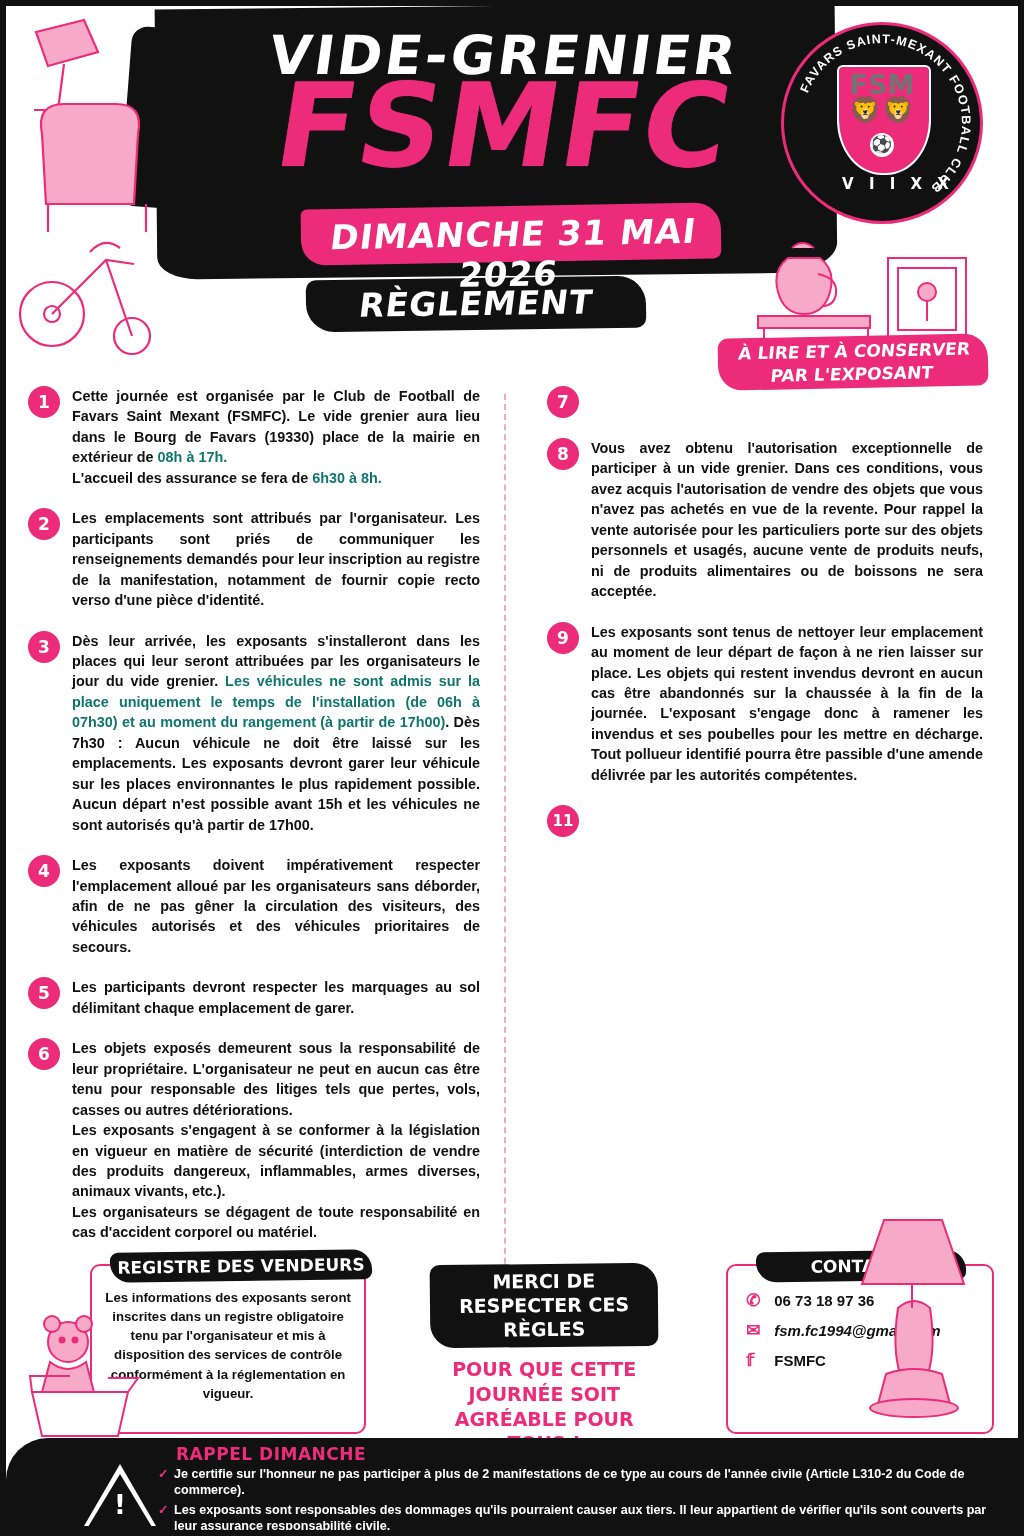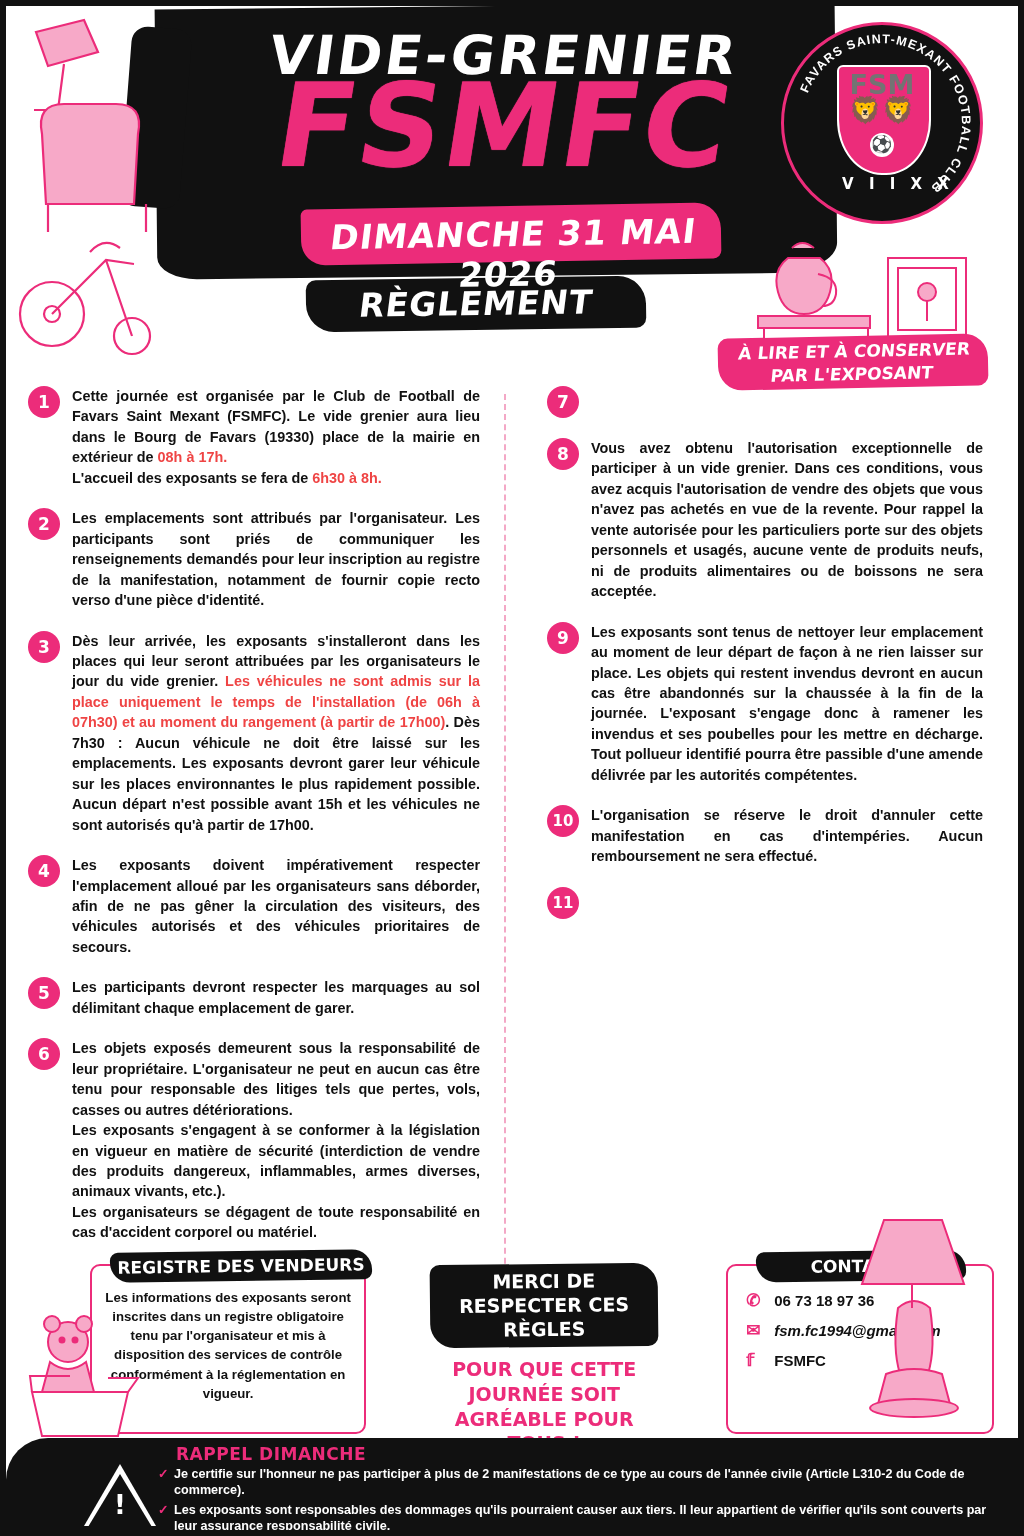--- a/index.html
+++ b/index.html
@@ -283,21 +283,21 @@
     font-family: "DejaVu Sans", sans-serif;
   }
   .bullet.wide { font-size: 15px; }
   .rule-text {
     font-size: 14.4px;
     line-height: 1.42;
     color: #111111;
     text-align: justify;
     font-weight: bold;
   }
-  .hl { color: #ef4444; }
+  .hl { color: #0f766e; }
 
   
   .bottom {
     position: absolute;
     top: 1258px;
     left: 0;
     width: 1012px;
     height: 170px;
     display: flex;
     box-sizing: border-box;
@@ -533,21 +533,21 @@
     <div class="conserve-text">
       <span>À LIRE ET À CONSERVER</span><br>
       <span>PAR L'EXPOSANT</span>
     </div>
   </div>
 
   <div class="rules">
     <div class="col col-left" id="col-left">
         <div class="rule">
           <div class="bullet">1</div>
-          <div class="rule-text"><span>Cette journée est organisée par le Club de Football de Favars Saint Mexant (FSMFC). Le vide grenier aura lieu dans le Bourg de Favars (19330) place de la mairie en extérieur de </span><span class="hl">08h à 17h.</span><span></span><br><span>L'accueil des exposants se fera de </span><span class="hl">6h30 à 8h.</span></div>
+          <div class="rule-text"><span>Cette journée est organisée par le Club de Football de Favars Saint Mexant (FSMFC). Le vide grenier aura lieu dans le Bourg de Favars (19330) place de la mairie en extérieur de </span><span class="hl">08h à 17h.</span><span></span><br><span>L'accueil des assurance se fera de </span><span class="hl">6h30 à 8h.</span></div>
         </div>
         <div class="rule">
           <div class="bullet">2</div>
           <div class="rule-text"><span>Les emplacements sont attribués par l'organisateur. Les participants sont priés de communiquer les renseignements demandés pour leur inscription au registre de la manifestation, notamment de fournir copie recto verso d'une pièce d'identité.</span></div>
         </div>
         <div class="rule">
           <div class="bullet">3</div>
           <div class="rule-text"><span>Dès leur arrivée, les exposants s'installeront dans les places qui leur seront attribuées par les organisateurs le jour du vide grenier. </span><span class="hl">Les véhicules ne sont admis sur la place uniquement le temps de l'installation (de 06h à 07h30) et au moment du rangement (à partir de 17h00)</span><span>. Dès 7h30 : Aucun véhicule ne doit être laissé sur les emplacements. Les exposants devront garer leur véhicule sur les places environnantes le plus rapidement possible. Aucun départ n'est possible avant 15h et les véhicules ne sont autorisés qu'à partir de 17h00.</span></div>
         </div>
         <div class="rule">
@@ -568,24 +568,20 @@
         <div class="rule">
           <div class="bullet">7</div>
         </div>
         <div class="rule">
           <div class="bullet">8</div>
           <div class="rule-text"><span>Vous avez obtenu l'autorisation exceptionnelle de participer à un vide grenier. Dans ces conditions, vous avez acquis l'autorisation de vendre des objets que vous n'avez pas achetés en vue de la revente. Pour rappel la vente autorisée pour les particuliers porte sur des objets personnels et usagés, aucune vente de produits neufs, ni de produits alimentaires ou de boissons ne sera acceptée.</span></div>
         </div>
         <div class="rule">
           <div class="bullet">9</div>
           <div class="rule-text"><span>Les exposants sont tenus de nettoyer leur emplacement au moment de leur départ de façon à ne rien laisser sur place. Les objets qui restent invendus devront en aucun cas être abandonnés sur la chaussée à la fin de la journée. L'exposant s'engage donc à ramener les invendus et ses poubelles pour les mettre en décharge. Tout pollueur identifié pourra être passible d'une amende délivrée par les autorités compétentes.</span></div>
-        </div>
-        <div class="rule">
-          <div class="bullet wide">10</div>
-          <div class="rule-text"><span>L'organisation se réserve le droit d'annuler cette manifestation en cas d'intempéries. Aucun remboursement ne sera effectué.</span></div>
         </div>
         <div class="rule">
           <div class="bullet wide">11</div>
         </div>
       </div>
   </div>
 
   <div class="bottom">
 
     <div class="box box-registre">

